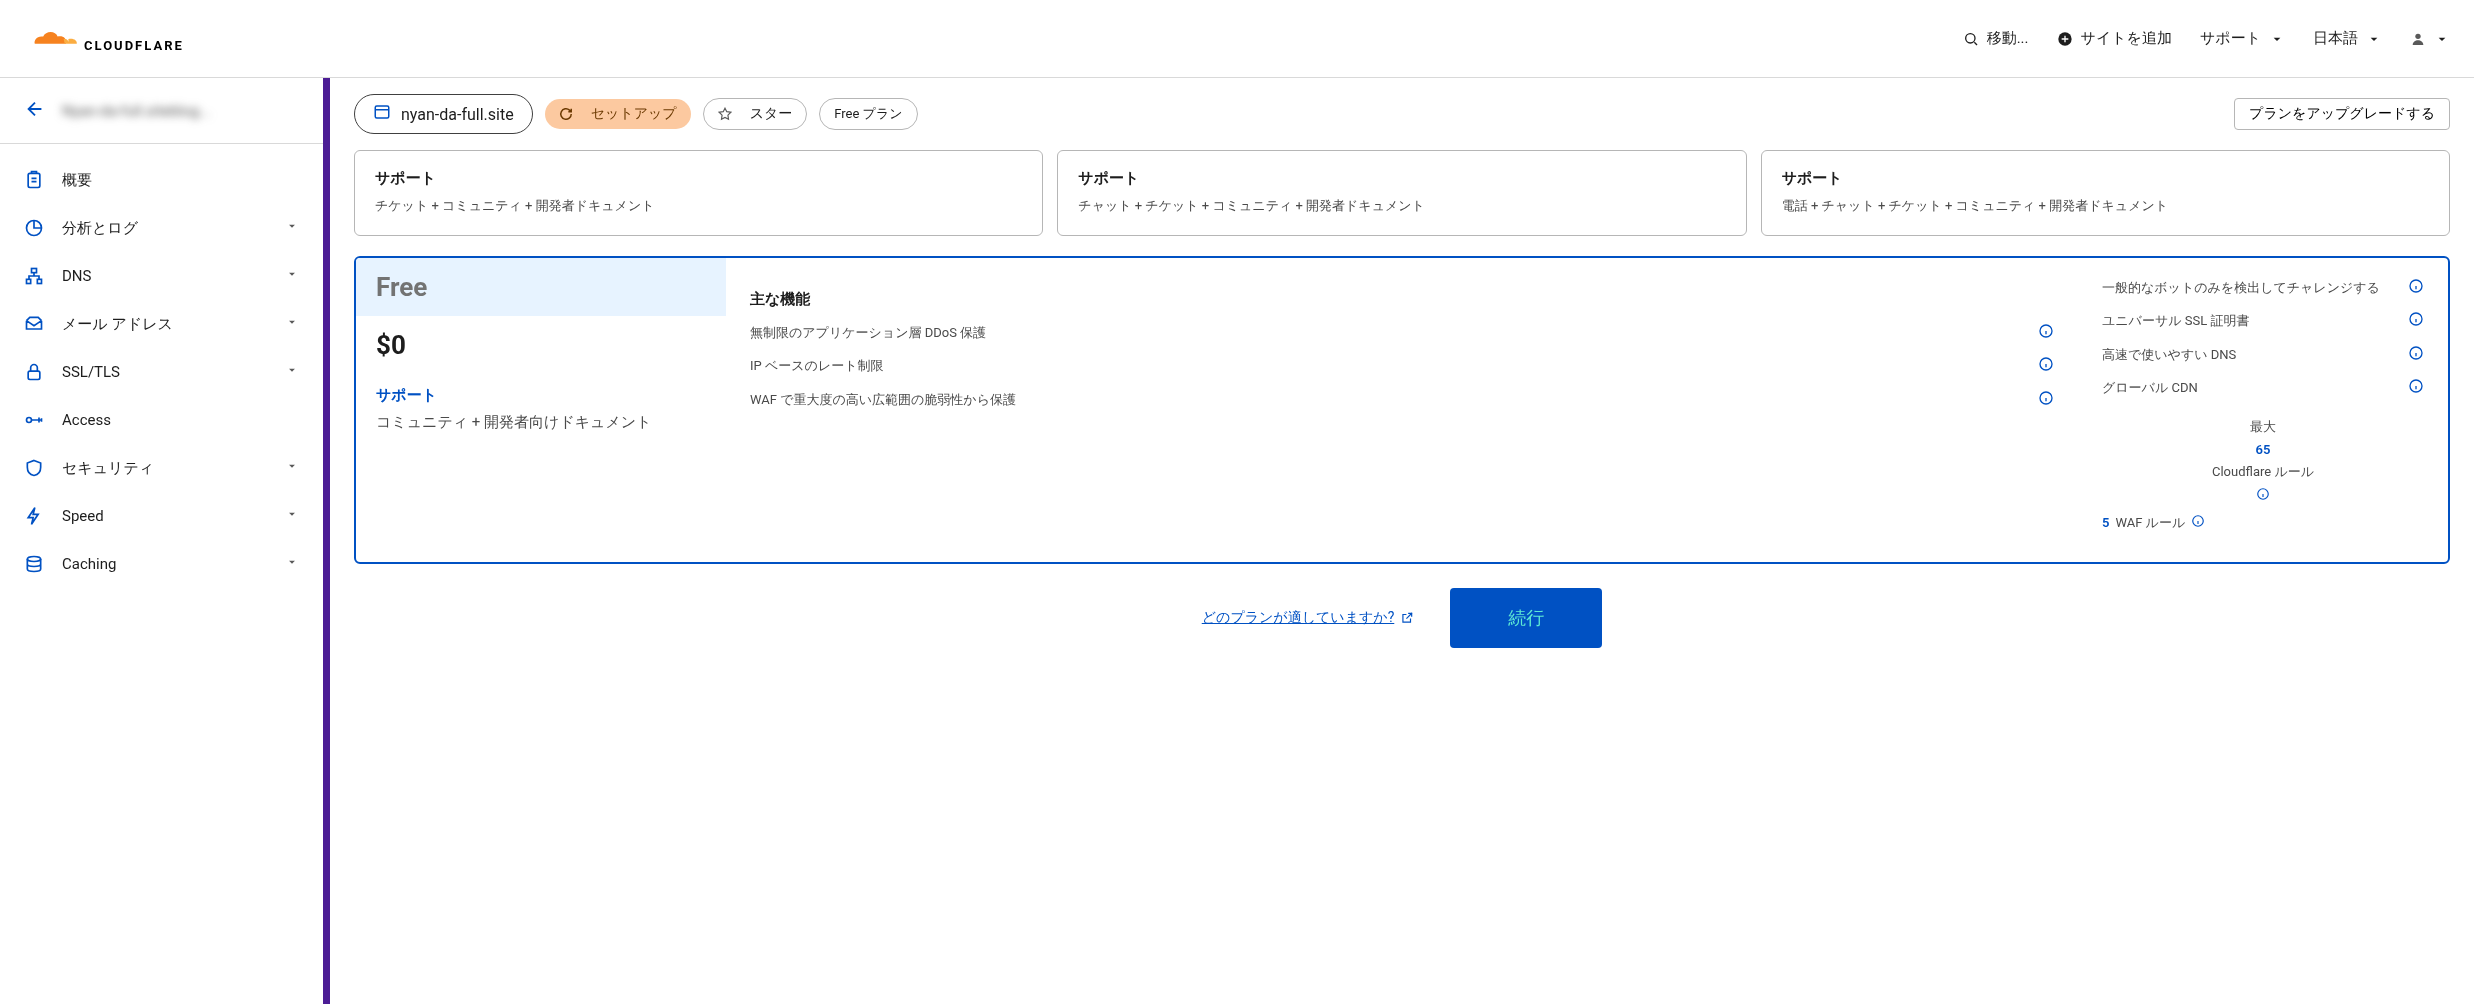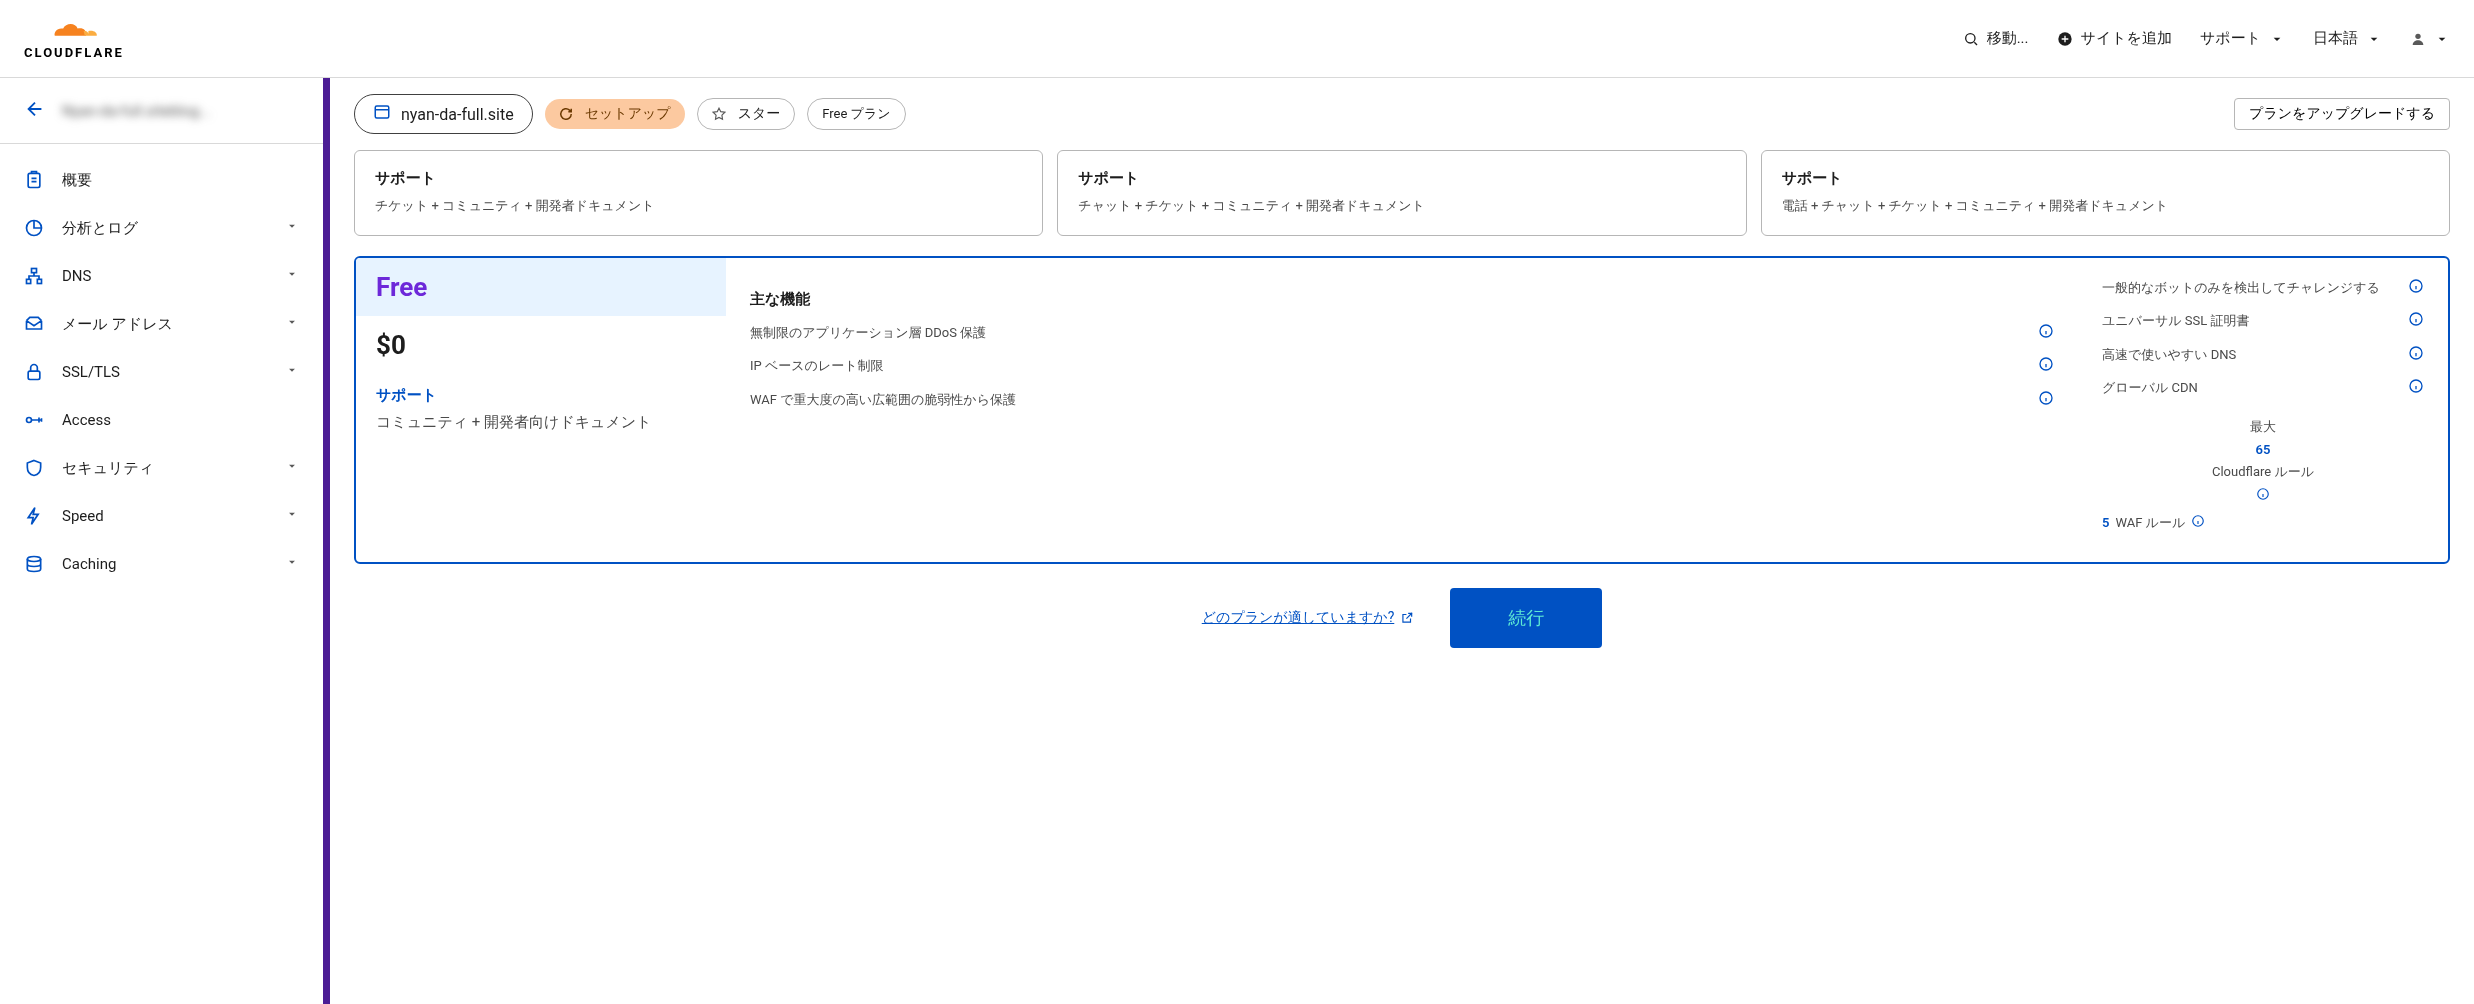--- a/index.html
+++ b/index.html
@@ -1,18 +1,18 @@
 <!DOCTYPE html>
 <html><head>
 <meta charset="utf-8">
 <style>
 * { box-sizing: border-box; margin: 0; padding: 0; }
 body { font-family: -apple-system, BlinkMacSystemFont, "Segoe UI", Roboto, sans-serif; font-size: 14px; color: #1d1d1d; background: #fff; }
 .top-header { display: flex; align-items: center; justify-content: space-between; padding: 12px 24px; border-bottom: 1px solid #d9d9d9; height: 78px; }
-.logo-area { display: flex; flex-direction: column; align-items: center; }
+.logo-area { display: flex; flex-direction: row; align-items: flex-end; }
 .logo-cloud { width: 60px; height: 28px; }
 .logo-text { font-size: 13px; font-weight: 700; letter-spacing: 2px; color: #000; }
 .header-right { display: flex; align-items: center; gap: 28px; }
 .header-item { display: flex; align-items: center; gap: 8px; cursor: pointer; font-size: 15px; color: #1d1d1d; }
 .header-item svg { width: 16px; height: 16px; }
 
 .layout { display: flex; height: calc(100vh - 78px); }
 .sidebar { width: 330px; border-right: 7px solid #4c1d95; overflow-y: auto; }
 .sidebar-top { display: flex; align-items: center; gap: 16px; padding: 20px 24px; border-bottom: 1px solid #d9d9d9; }
 .back-arrow { color: #0051c3; cursor: pointer; }
@@ -21,37 +21,37 @@
 .sidebar-item { display: flex; align-items: center; gap: 18px; padding: 14px 24px; cursor: pointer; font-size: 15px; color: #1d1d1d; position: relative; }
 .sidebar-item .icon { color: #0051c3; width: 20px; display: flex; justify-content: center; }
 .sidebar-item .icon svg { width: 20px; height: 20px; }
 .sidebar-item .chevron { margin-left: auto; color: #595959; }
 
 .main { flex: 1; overflow-y: auto; background: #fff; }
 .page-header { display: flex; align-items: center; justify-content: space-between; padding: 16px 24px; }
 .page-header-left { display: flex; align-items: center; gap: 12px; }
 .site-indicator { display: flex; align-items: center; gap: 10px; border: 1px solid #404040; border-radius: 24px; padding: 8px 18px; font-size: 16px; }
 .site-indicator .site-icon { color: #0051c3; }
-.pill { display: flex; align-items: center; gap: 12px; border-radius: 20px; padding: 6px 14px; font-size: 14px; cursor: pointer; }
+.pill { display: flex; align-items: center; gap: 18px; border-radius: 20px; padding: 6px 14px; font-size: 14px; cursor: pointer; }
 .pill-setup { background: #fcc9a0; color: #6b3900; }
 .pill-setup svg { color: #6b3900; }
 .pill-star { border: 1px solid #b6b6b6; background: #fff; }
 .pill-free { border: 1px solid #b6b6b6; background: #fff; font-size: 13px; }
 .upgrade-btn { border: 1px solid #b6b6b6; background: #fff; padding: 6px 14px; border-radius: 4px; font-size: 14px; cursor: pointer; }
 
 .content { padding: 0 24px 24px; }
 .plan-row { display: flex; gap: 14px; margin-bottom: 20px; }
 .plan-card { flex: 1; border: 1px solid #b6b6b6; border-radius: 6px; padding: 18px 20px; }
 .plan-card .support-label { font-size: 15px; font-weight: 600; margin-bottom: 8px; }
 .plan-card .support-text { font-size: 13px; color: #4a4a4a; line-height: 1.6; }
 
 .free-card { border: 2px solid #0051c3; border-radius: 6px; padding: 0; display: flex; gap: 0; overflow: hidden; }
 .free-left { width: 370px; }
 .free-title-bar { background: #e7f3ff; padding: 14px 20px; }
-.free-title { font-size: 26px; font-weight: 700; color: #6d28d9; }
+.free-title { font-size: 26px; font-weight: 700; color: #737373; }
 .free-price { font-size: 26px; font-weight: 700; padding: 14px 20px 8px; }
 .free-support-sec { padding: 18px 20px 20px; }
 .free-support-sec .support-label { font-size: 15px; font-weight: 600; color: #0051c3; margin-bottom: 8px; }
 .free-support-sec .support-text { font-size: 15px; color: #4a4a4a; }
 .free-middle { flex: 1; padding: 32px 24px; }
 .free-right { width: 370px; padding: 20px 24px; }
 .feature-heading { font-size: 15px; font-weight: 600; margin-bottom: 14px; }
 .feature-row { display: flex; align-items: flex-start; justify-content: space-between; gap: 10px; margin-bottom: 12px; font-size: 13px; color: #4a4a4a; line-height: 1.5; }
 .feature-row .info-icon { color: #0051c3; flex-shrink: 0; }
 .rule-text { font-size: 13px; color: #4a4a4a; margin-bottom: 10px; display: flex; align-items: center; gap: 6px; }

